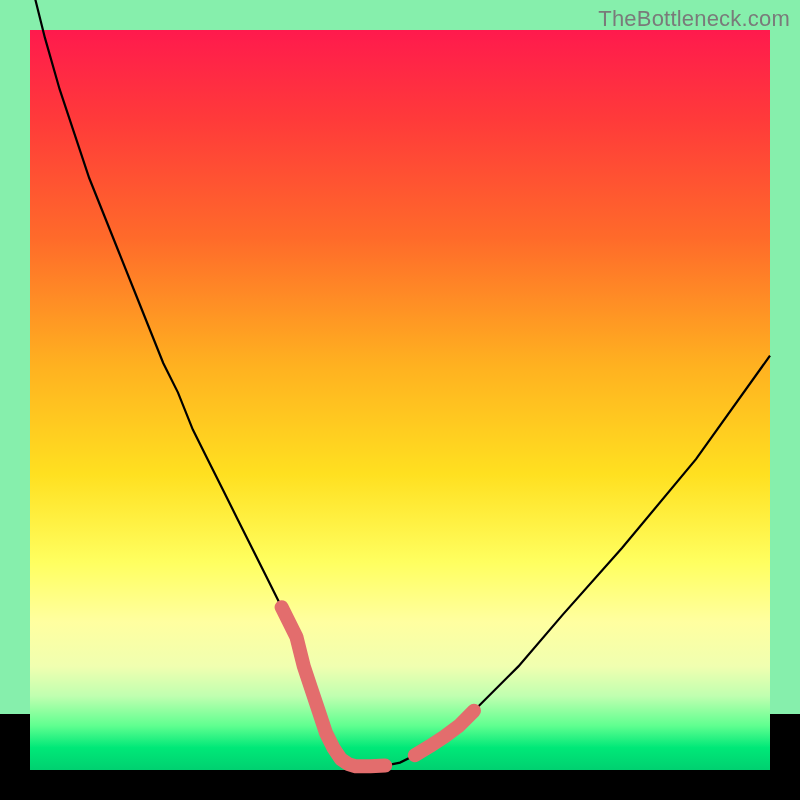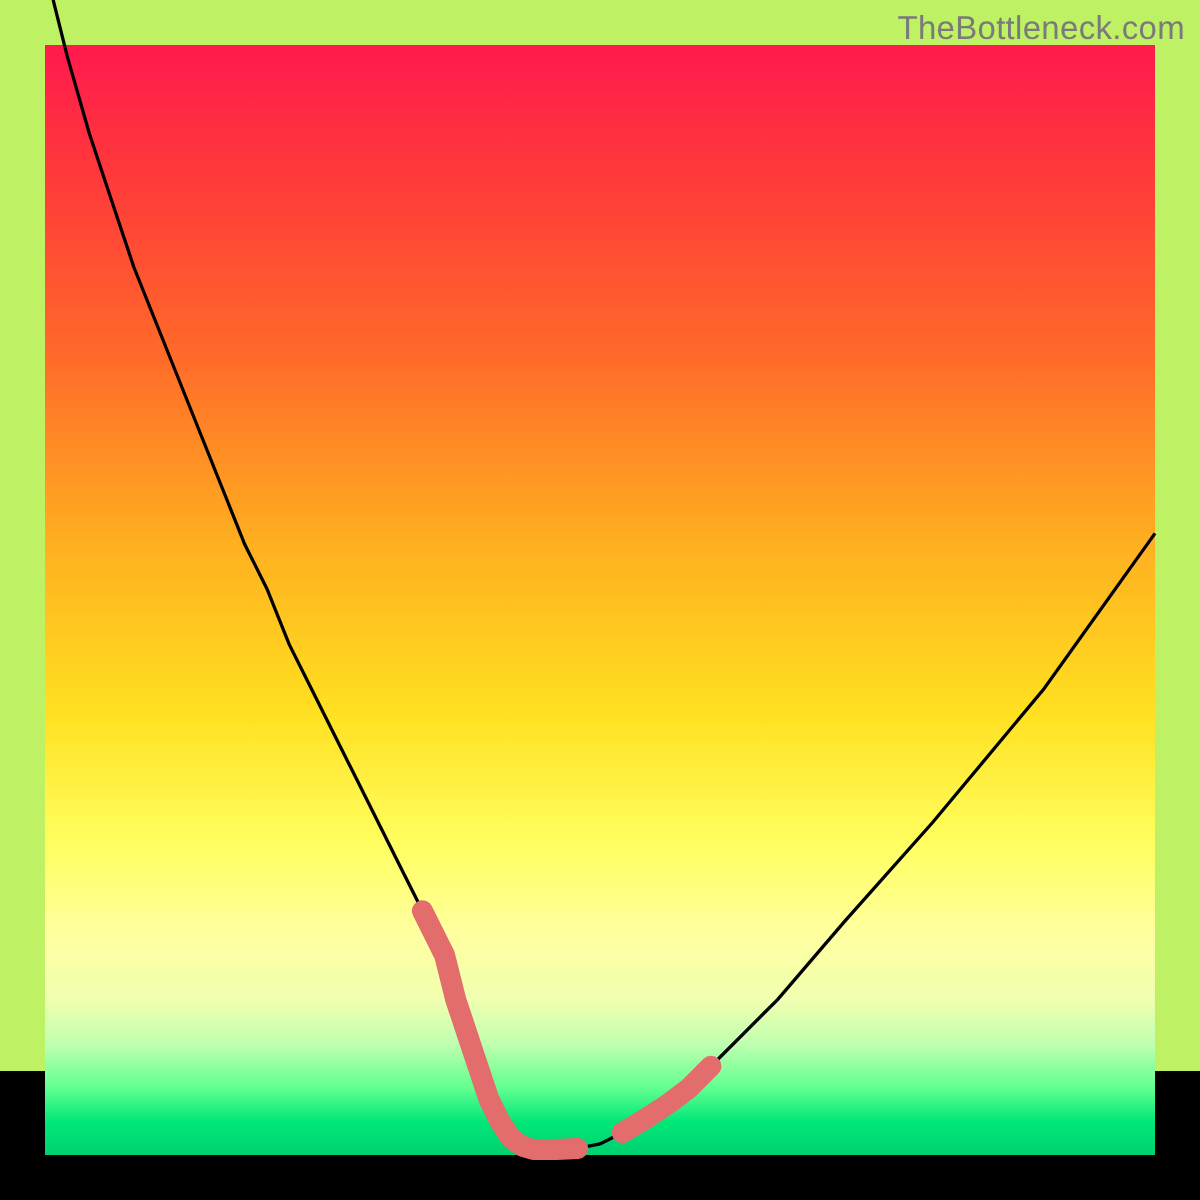--- a/index.html
+++ b/index.html
@@ -8,21 +8,21 @@
     width: 800px;
     height: 800px;
     background: #000;
     font-family: Arial, Helvetica, sans-serif;
     overflow: hidden;
   }
   .frame {
     position: relative;
     width: 800px;
     height: 714px;
-    background: #bef264;
+    background: #86efac;
   }
   .plot-area {
     position: absolute;
     left: 30px;
     top: 30px;
     width: 740px;
     height: 740px;
     background: linear-gradient(to bottom,
       #ff1a4d 0%,
       #ff3a3a 12%,

